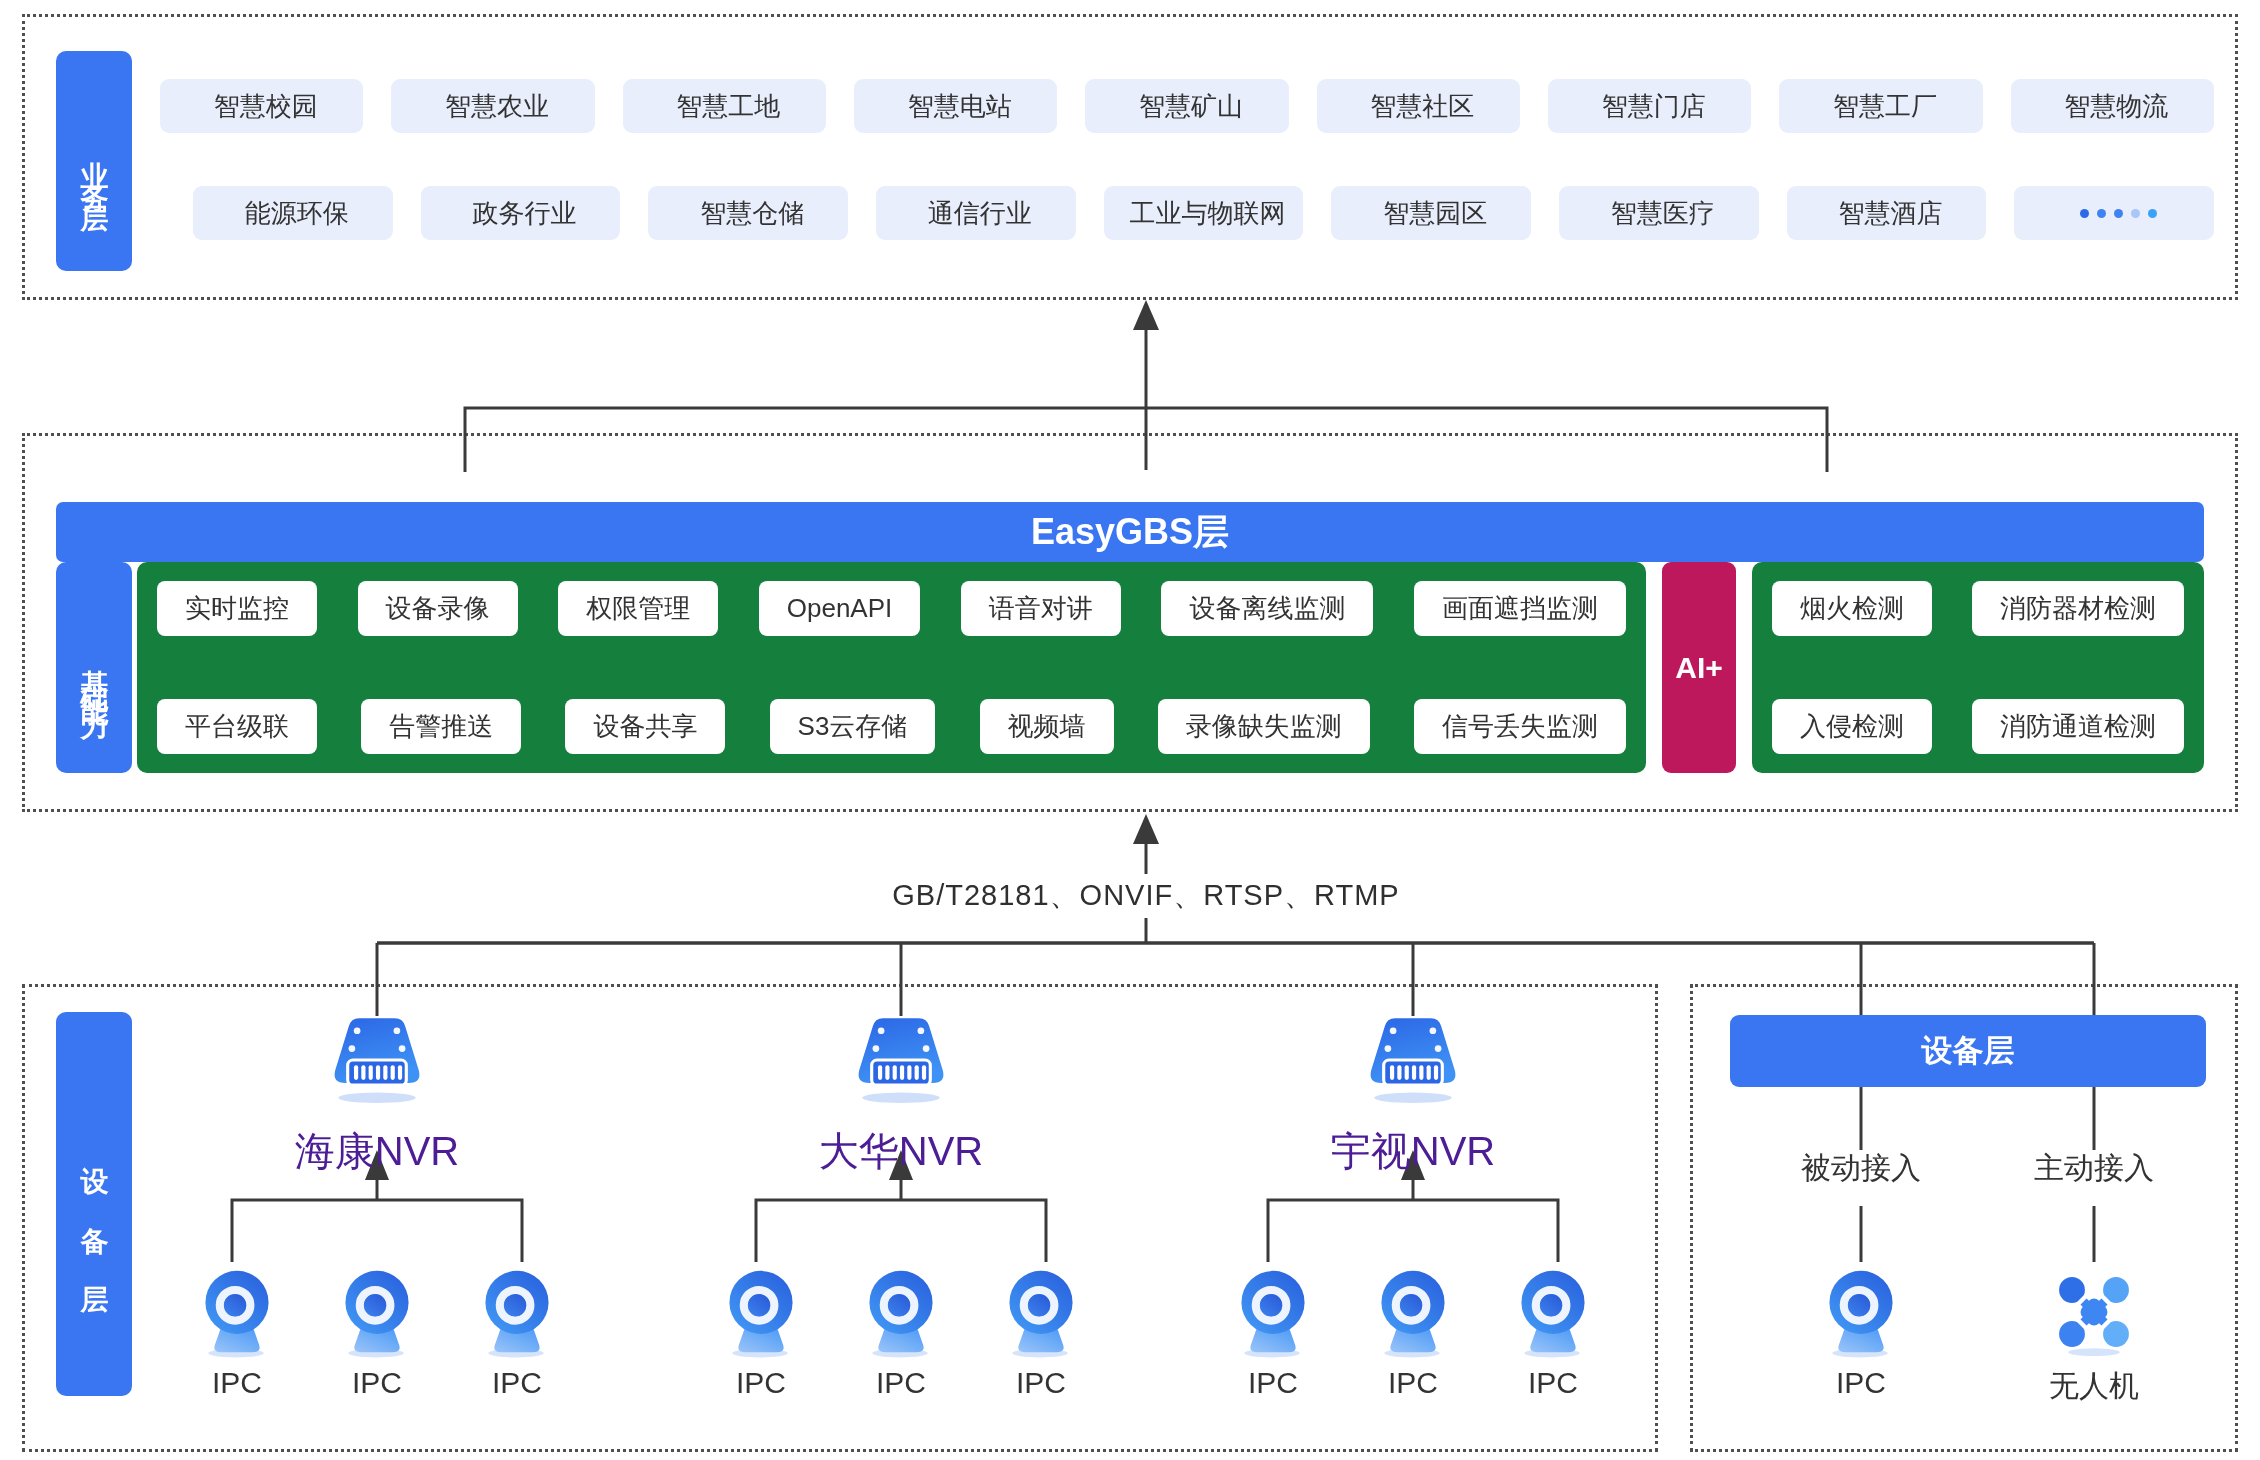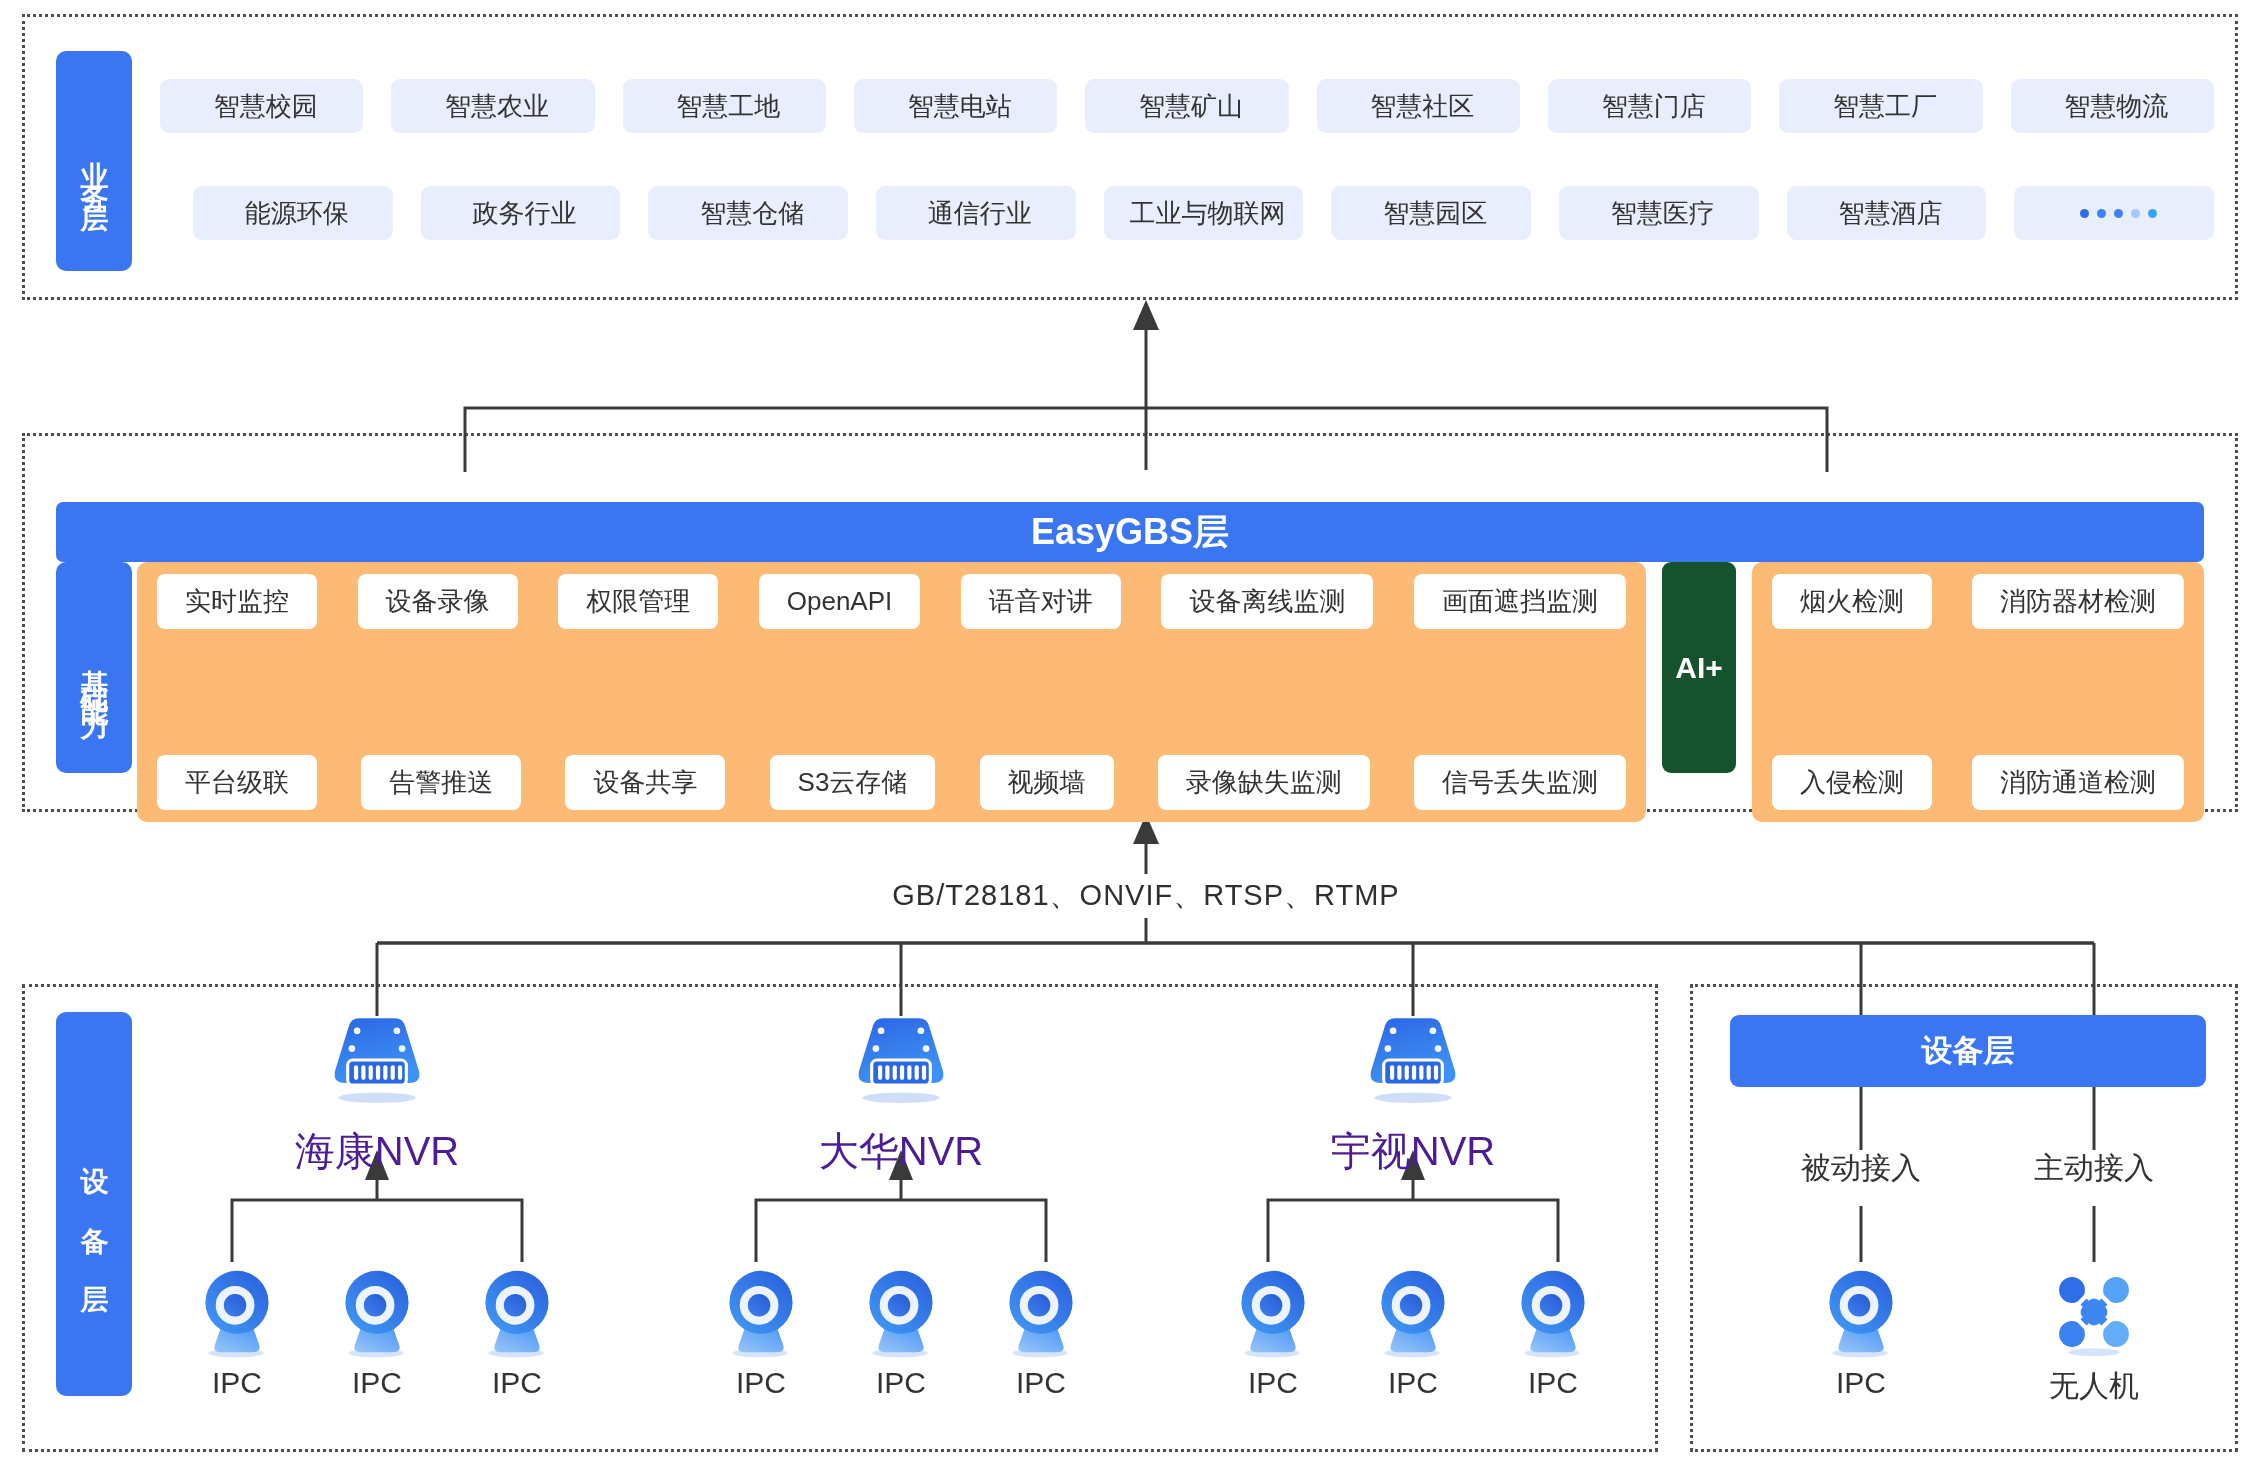--- a/index.html
+++ b/index.html
@@ -41,26 +41,26 @@
   .wire-label { position:absolute; z-index:10; background:#fff; padding:2px 16px;
                 font-size:29px; font-weight:500; color:#2f2f2f; white-space:nowrap;
                 transform:translateX(-50%); letter-spacing:1px; }
   #wire-label-top    { left:1146px; top:341px; }
   #wire-label-bottom { left:1146px; top:874px; }
 
   
   #gbs-bar { position:absolute; left:56px; top:470px; width:2148px; height:60px; z-index:10;
              background:#3B76F2; border-radius:7px; color:#fff; font-size:36px; font-weight:bold;
              display:flex; align-items:center; justify-content:center;margin-top:32px; }
-  .panel { position:absolute; top:562px; height:260px; background:#fdba74; border-radius:10px;
-           z-index:10; display:flex; flex-direction:column; justify-content:space-between; padding:12px 20px; }
+  .panel { position:absolute; top:562px; height:211px; background:#15803d; border-radius:10px;
+           z-index:10; display:flex; flex-direction:column; justify-content:space-between; padding:19px 20px; }
   #panel-core { left:137px;  width:1509px; }
   #panel-ai   { left:1752px; width:452px;  }
   #ai-label { position:absolute; left:1662px; top:562px; width:74px; height:211px; z-index:10;
-              background:#14532d; border-radius:9px; color:#fff; font-size:30px; font-weight:bold;
+              background:#be185d; border-radius:9px; color:#fff; font-size:30px; font-weight:bold;
               display:flex; align-items:center; justify-content:center; }
   .panel-row { display:flex; justify-content:space-between; height:55px; gap:18px; }
   .wchip { background:#fff; border-radius:8px; font-size:26px; color:#333; padding:0 28px;
            display:flex; align-items:center; justify-content:center; white-space:nowrap; }
 
   
   .nvr-group { position:absolute; top:1014px; width:400px; height:410px; z-index:10; }
   #group-hik { left:177px; } #group-dahua { left:701px; } #group-unv { left:1213px; }
   .nvr-icon { width:100px; height:90px; margin:0 auto; display:block; }
   .nvr-name { text-align:center; font-size:40px; font-weight:500; color:#4c1d95; margin-top:20px; white-space:nowrap; }

